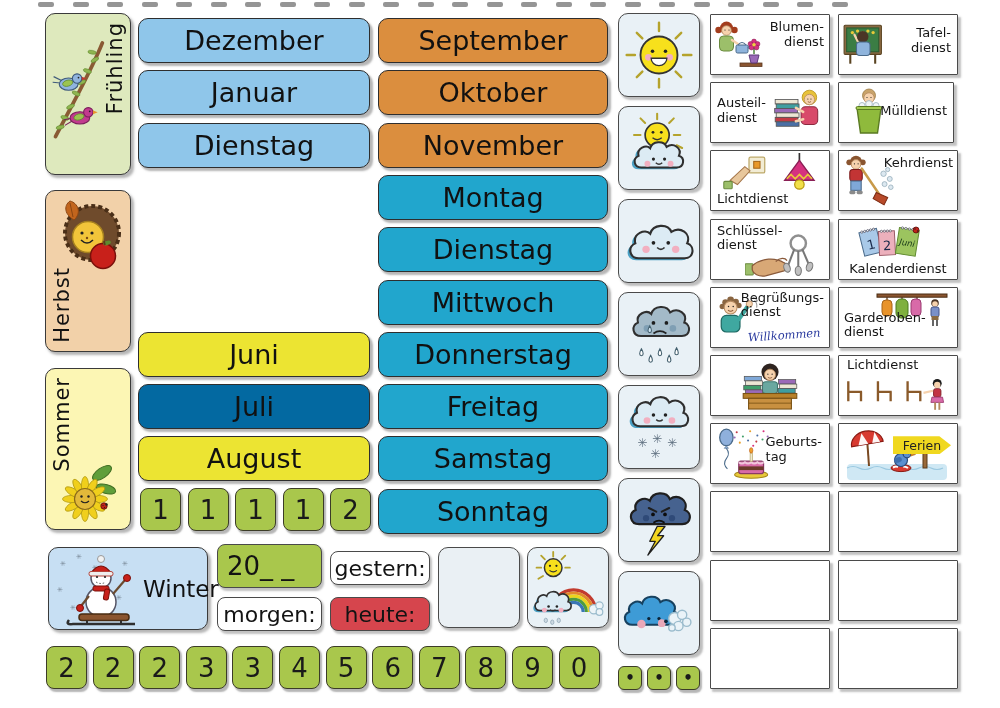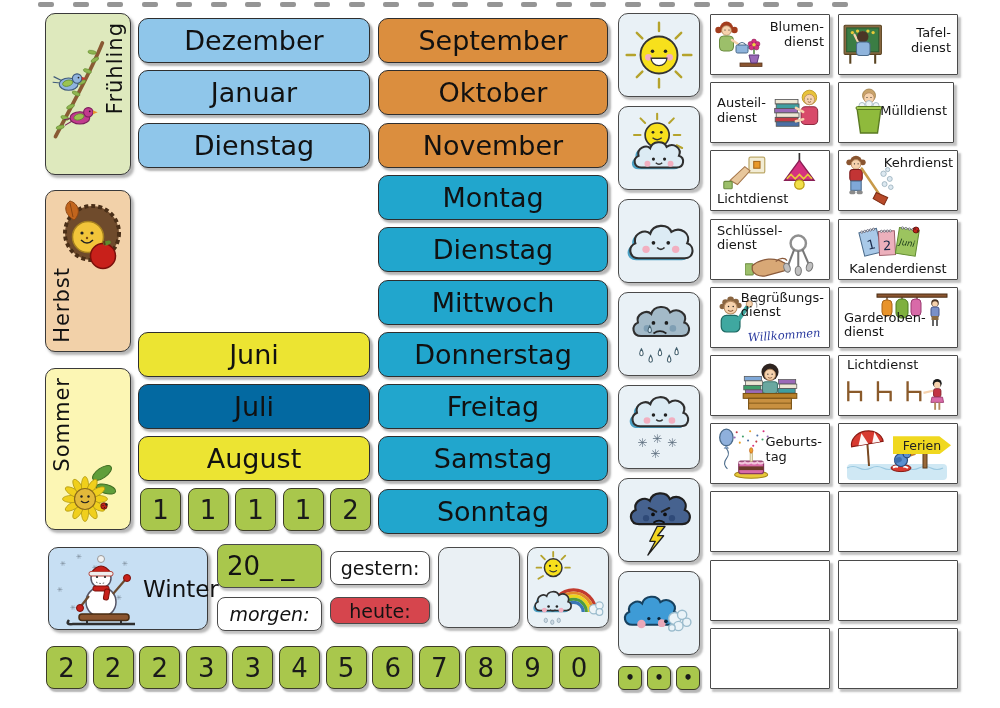--- a/index.html
+++ b/index.html
@@ -15,21 +15,21 @@
   .dot-tile{font-size:15px;font-weight:bold;border-radius:6px}
   .wcard{background:#e9f1f6;border:1.6px solid #4a4a4a;border-radius:10px;
          box-shadow:2.5px 3px 2px rgba(110,110,110,.45);display:flex;align-items:center;justify-content:center}
   .dcard{background:#fff;border:1.5px solid #4a4a4a;border-radius:1px;
          box-shadow:2.5px 3px 2px rgba(120,120,120,.45)}
   .dlabel{position:absolute;font-size:13px;line-height:1.12;color:#161616;white-space:pre-line}
   .scard{border:1.8px solid #3a3a3a;border-radius:10px;box-shadow:2.5px 3px 2.5px rgba(110,110,110,.5)}
   .vlabel{position:absolute;writing-mode:vertical-rl;transform:rotate(180deg);
           font-size:21px;letter-spacing:1px;color:#111}
   .widget{display:flex;align-items:center;justify-content:center;border:1.5px solid #4a4a4a;
-          border-radius:8px;box-shadow:2px 2.5px 2px rgba(120,120,120,.45);font-size:19px;color:#131313;background:#fff}
+          border-radius:8px;box-shadow:2px 2.5px 2px rgba(120,120,120,.45);font-size:22px;color:#131313;background:#fff}
   .year{justify-content:flex-start;padding-left:9px;font-size:26px}
   .dash{position:absolute;background:#7b7b7b;border-radius:2px;opacity:.8}
   .sign{position:absolute;clip-path:polygon(0 0,80% 0,100% 50%,80% 100%,0 100%);
         background:#f0d81f;display:flex;align-items:center;justify-content:center;
         font-size:12.5px;color:#222;z-index:3}
   .script{position:absolute;font-family:"DejaVu Serif","Liberation Serif",serif;font-style:italic;
           color:#2a3a9e;font-size:11.5px;transform:rotate(-4deg)}
   .icon-wrap{position:absolute}
   .icon-wrap svg{width:100%;height:100%;display:block}
   .winter-label{position:absolute;left:94px;top:0;width:64px;height:100%;
@@ -831,19 +831,19 @@
     <div class="abs dcard" style="left: 710px; top: 559.6px; width: 120px; height: 61px;"></div>
     <div class="abs dcard" style="left: 838px; top: 559.6px; width: 120px; height: 61px;"></div>
     <div class="abs dcard" style="left: 710px; top: 627.8px; width: 120px; height: 61px;"></div>
     <div class="abs dcard" style="left: 838px; top: 627.8px; width: 120px; height: 61px;"></div>
     <div class="abs widget year" style="left: 217px; top: 544px; width: 105px; height: 44px; background: rgb(169, 199, 76);">
       <span>20_ _</span>
     </div>
     <div class="abs widget" style="left: 330px; top: 551px; width: 100px; height: 34px;">
       <span>gestern:</span>
     </div>
-    <div class="abs widget" style="left: 217px; top: 597px; width: 105px; height: 34px; font-style: italic;">
+    <div class="abs widget" style="left: 217px; top: 597px; width: 105px; height: 34px;">
       <span>morgen:</span>
     </div>
-    <div class="abs widget" style="left: 330px; top: 597px; width: 100px; height: 27px; background: rgb(214, 69, 77);">
+    <div class="abs widget" style="left: 330px; top: 597px; width: 100px; height: 34px; background: rgb(214, 69, 77);">
       <span>heute:</span>
     </div>
   </div>
 
 </body></html>

